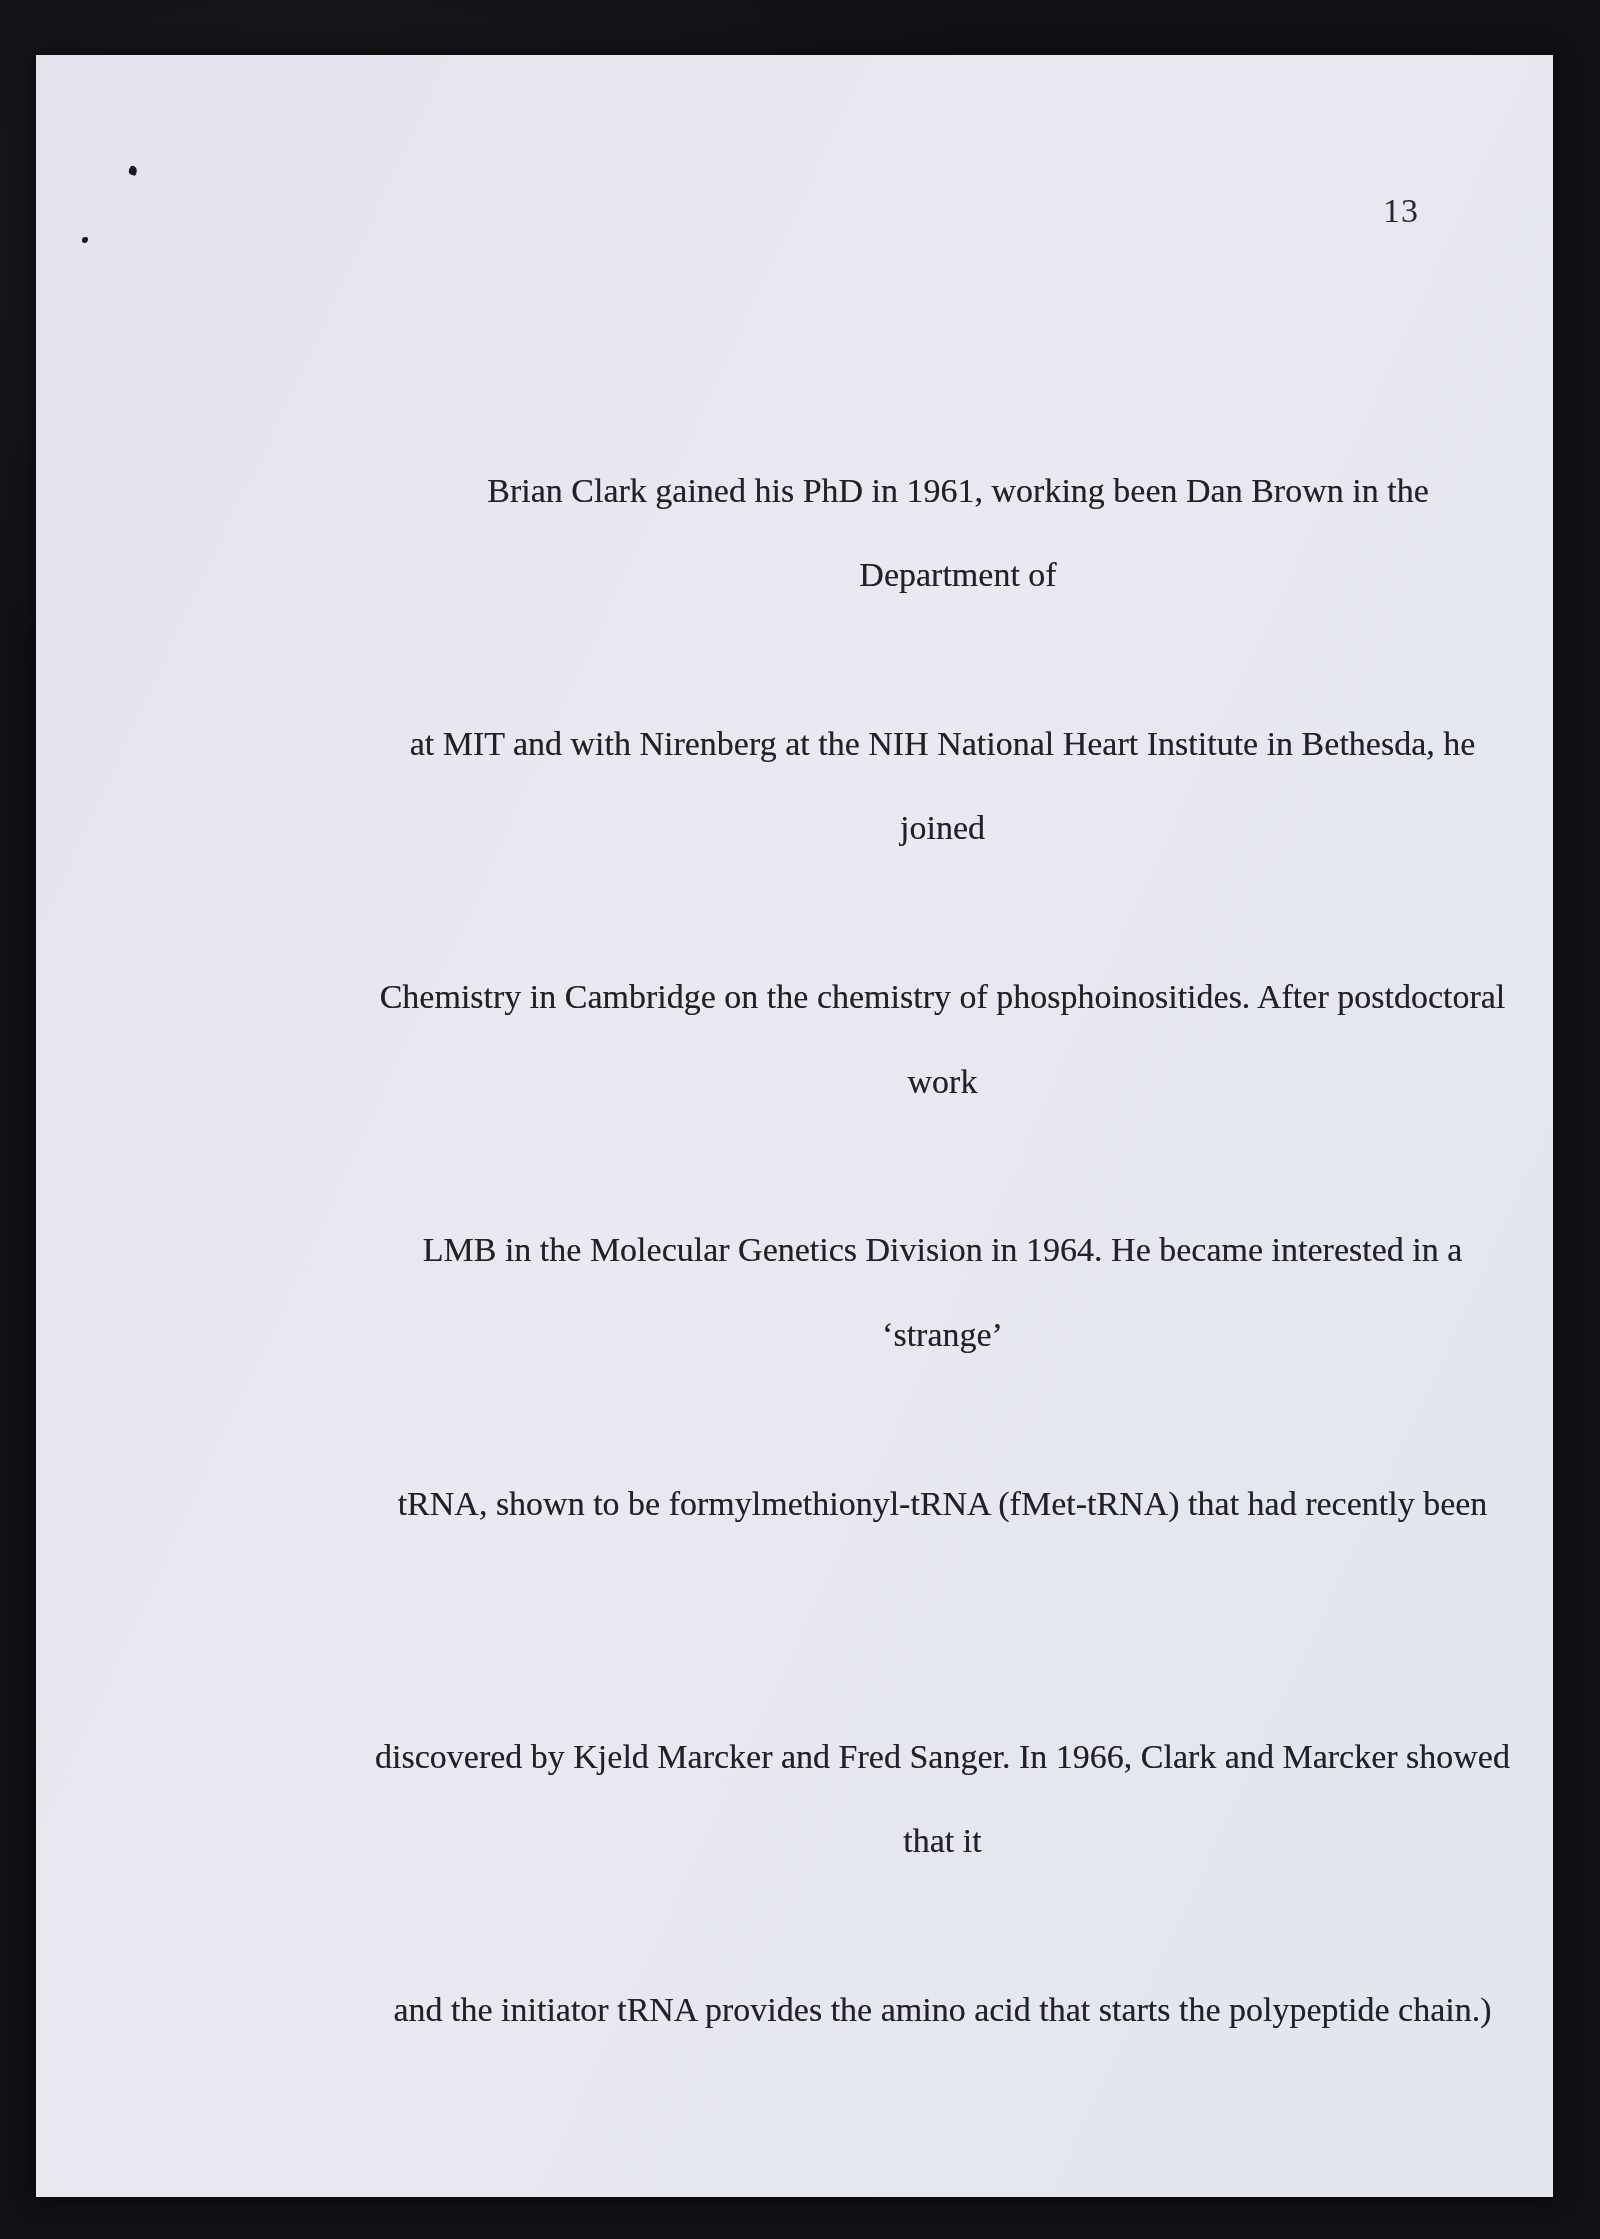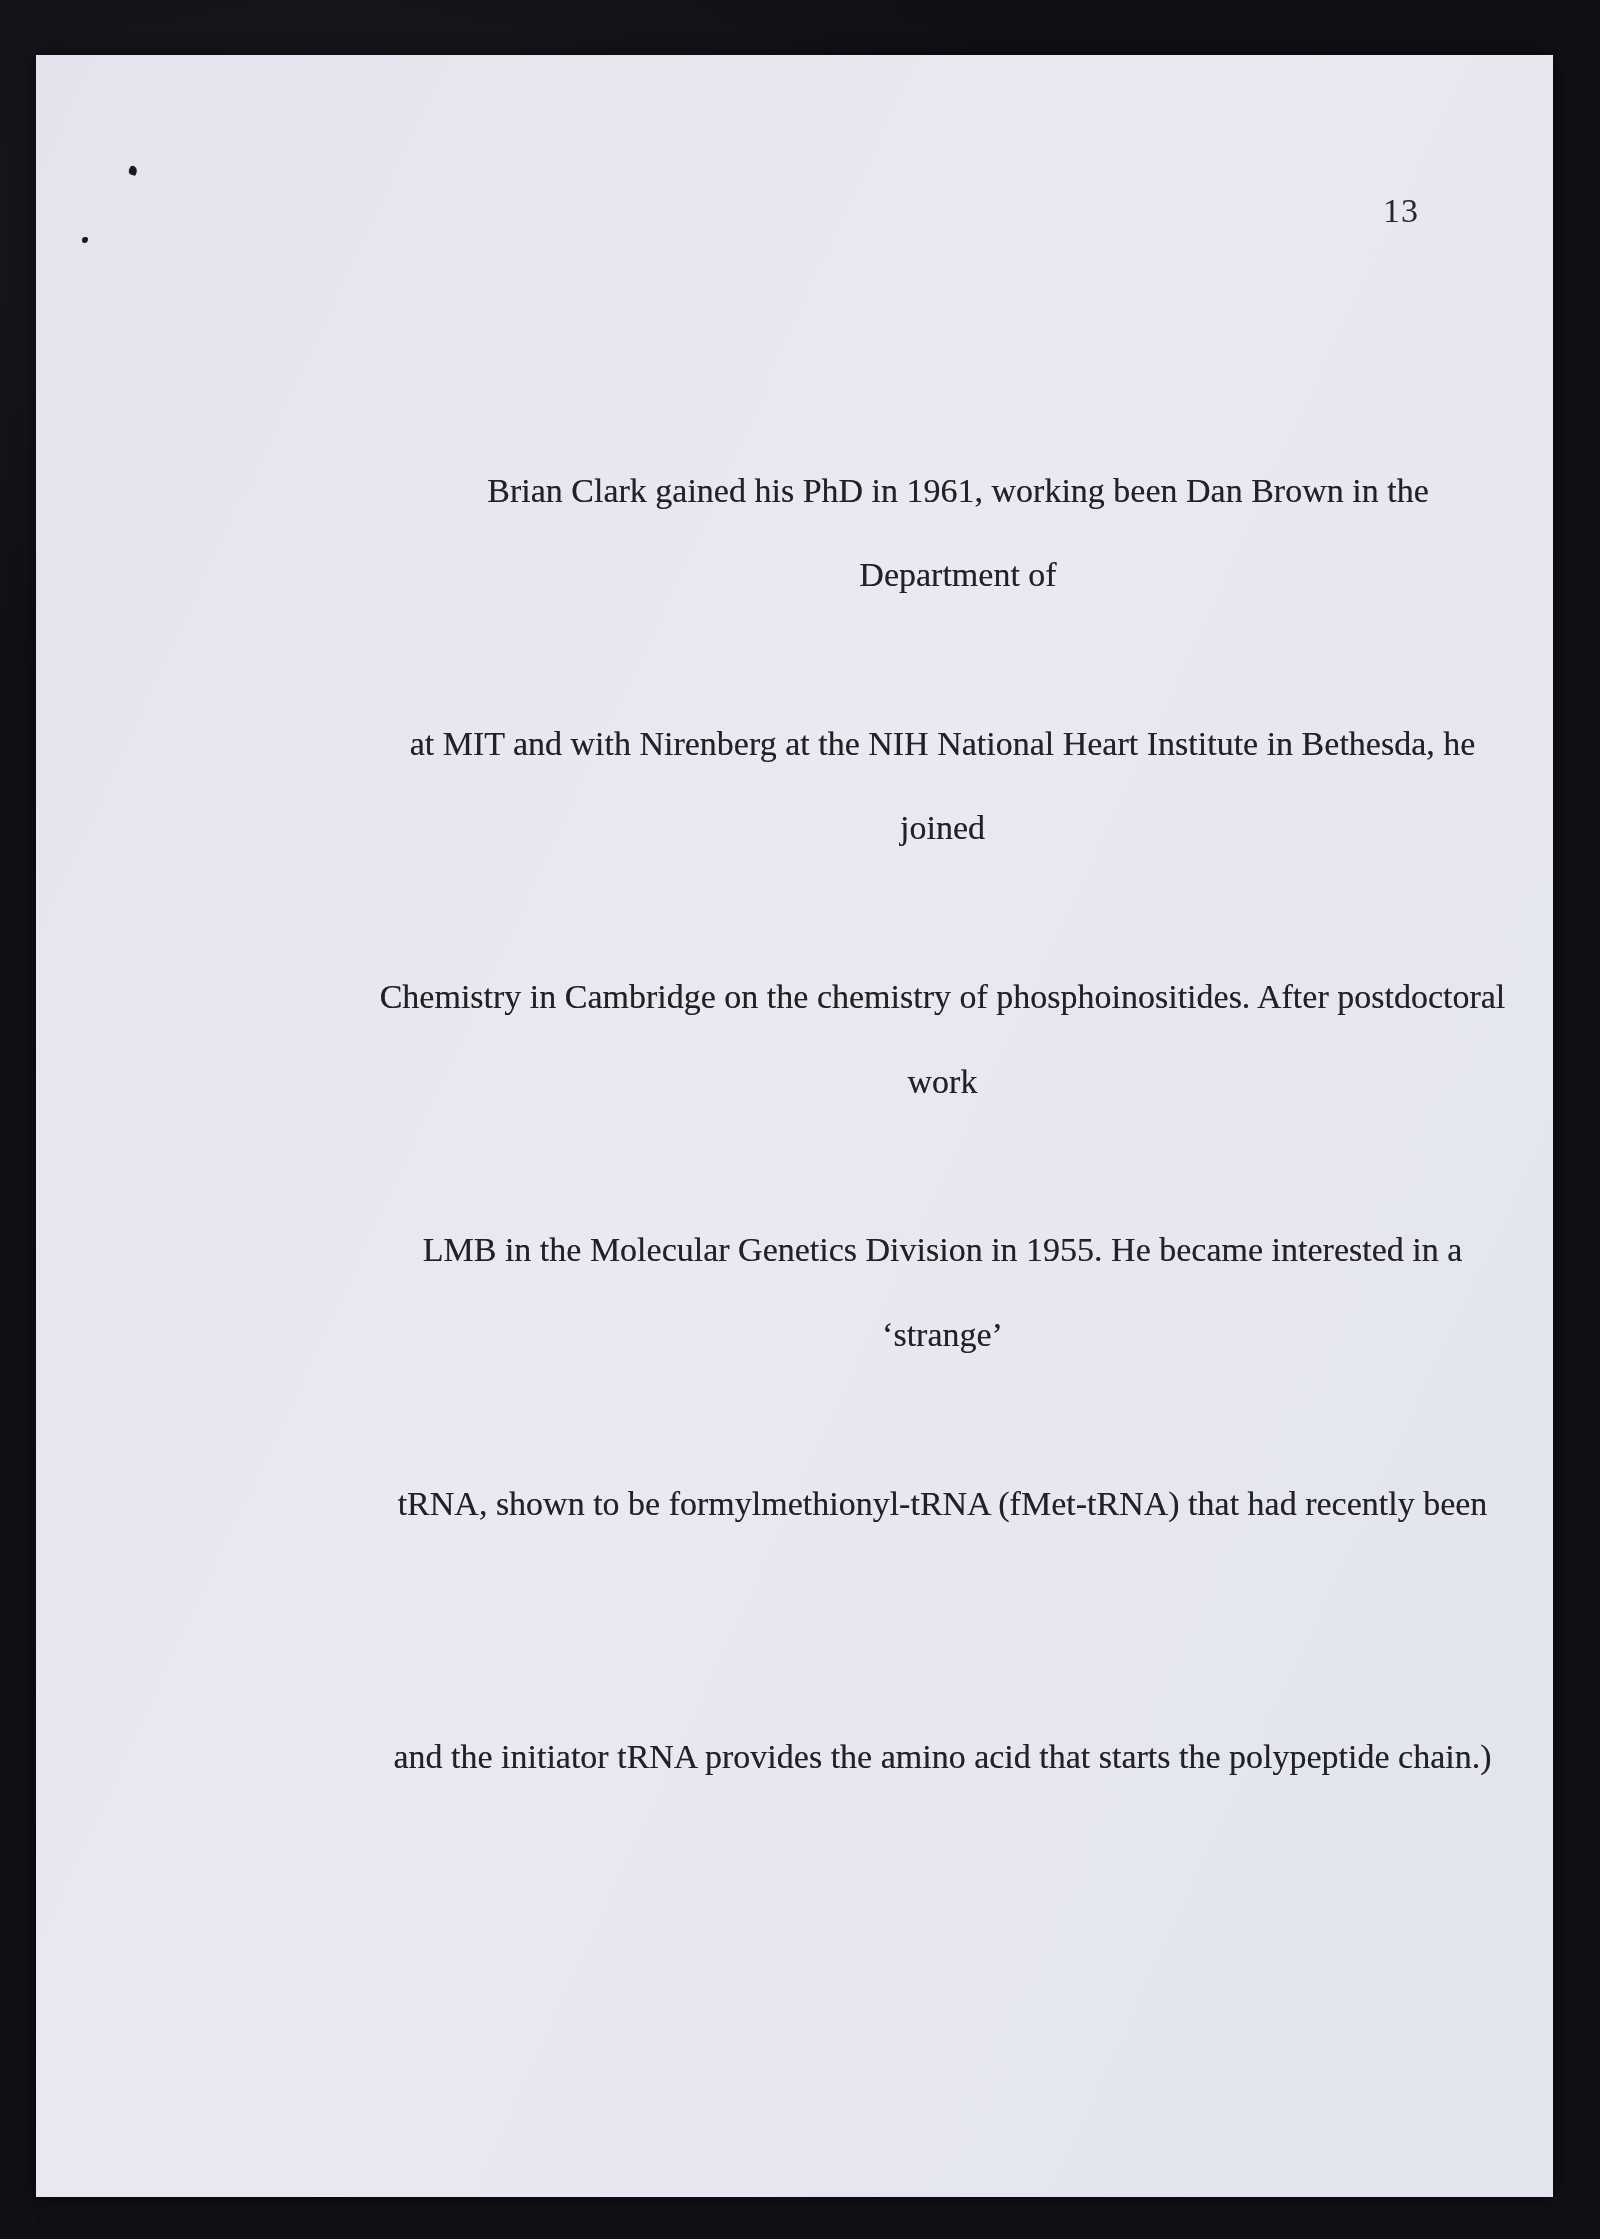--- a/index.html
+++ b/index.html
@@ -77,22 +77,23 @@
 <div class="paper">
   <span class="speck speck-comma"></span>
   <span class="speck speck-dot"></span>
 
   <div class="page-number">13</div>
 
   <div class="text-block">
     <div class="line indent">Brian Clark gained his PhD in 1961, working been Dan Brown in the Department of</div>
     <div class="line">at MIT and with Nirenberg at the NIH National Heart Institute in Bethesda, he joined</div>
     <div class="line">Chemistry in Cambridge on the chemistry of phosphoinositides. After postdoctoral work</div>
-    <div class="line">LMB in the Molecular Genetics Division in 1955. He became interested in a ‘strange’</div>
+    <div class="line">LMB in the Molecular Genetics Division in 1964. He became interested in a ‘strange’</div>
     <div class="line">tRNA, shown to be formylmethionyl-tRNA (fMet-tRNA) that had recently been</div>
+    <div class="line">discovered by Kjeld Marcker and Fred Sanger. In 1966, Clark and Marcker showed that it</div>
     <div class="line">and the initiator tRNA provides the amino acid that starts the polypeptide chain.)</div>
     
     
     
     
     
     
     
     
     

